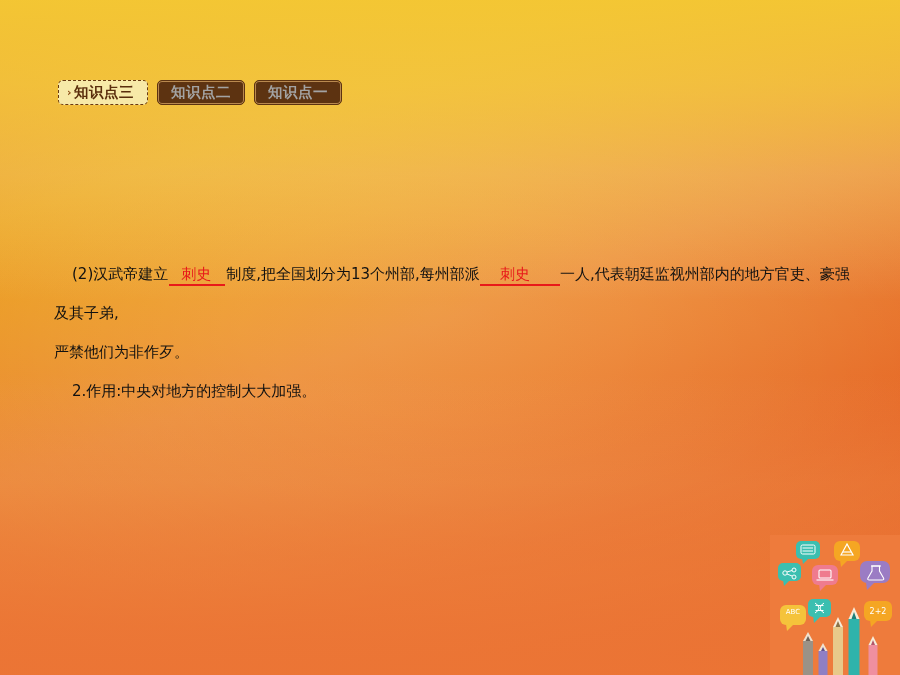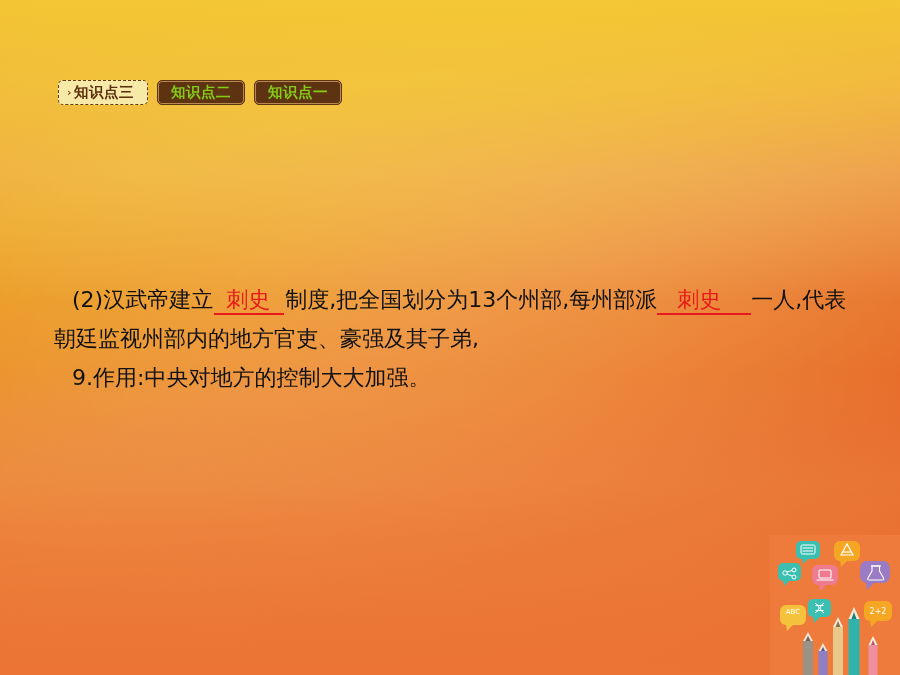--- a/index.html
+++ b/index.html
@@ -91,36 +91,36 @@
   }
   .tab-active .arrow {
     color: #8a4a14;
     font-size: 11px;
     margin-right: 2px;
     line-height: 1;
     transform: translateY(0px);
   }
   .tab-idle {
     background: #5d3311;
-    color: #84cc16;
+    color: #a3a3a3;
     font-weight: 700;
     border: 1px solid #5d3311;
     box-shadow: inset 0 0 0 1px #b9894f;
   }
 
   
   .content {
     position: absolute;
     left: 54px;
-    top: 280px;
+    top: 255px;
     width: 800px;
     z-index: 5;
     color: #111111;
     font-family: "DejaVu Sans", "Liberation Sans", sans-serif;
-    font-size: 22px;
+    font-size: 15px;
     line-height: 39px;
     letter-spacing: 0px;
   }
   .para {
     text-indent: 0;
     margin: 0;
   }
   .para .lead { margin-left: 18px; }
   .blank {
     color: #e8191a;
@@ -170,22 +170,23 @@
     </div>
 
   </div>
 
   <div class="content">
 
     <div class="para">
       <span class="lead">(2)汉武帝建立</span><span class="blank">刺史</span><span>制度,把全国划分为13个州部,每州部派</span><span class="blank-lead">刺史</span><span>一人,代表朝廷监视州部内的地方官吏、豪强及其子弟,</span>
     </div>
 
-
-    <div class="para line4">9.作用:中央对地方的控制大大加强。</div>
+    <div class="para line3">严禁他们为非作歹。</div>
+
+    <div class="para line4">2.作用:中央对地方的控制大大加强。</div>
 
   </div>
 
   <svg class="art" viewBox="0 0 130 140" xmlns="http://www.w3.org/2000/svg">
 
     <rect x="0" y="0" width="130" height="140" fill="#ee7b3c"></rect>
 
     <g>
       <rect x="26" y="6" width="24" height="18" rx="5" fill="#3bbfb0"></rect>
       <path d="M32 23 L33 29 L38 24 Z" fill="#3bbfb0"></path>

